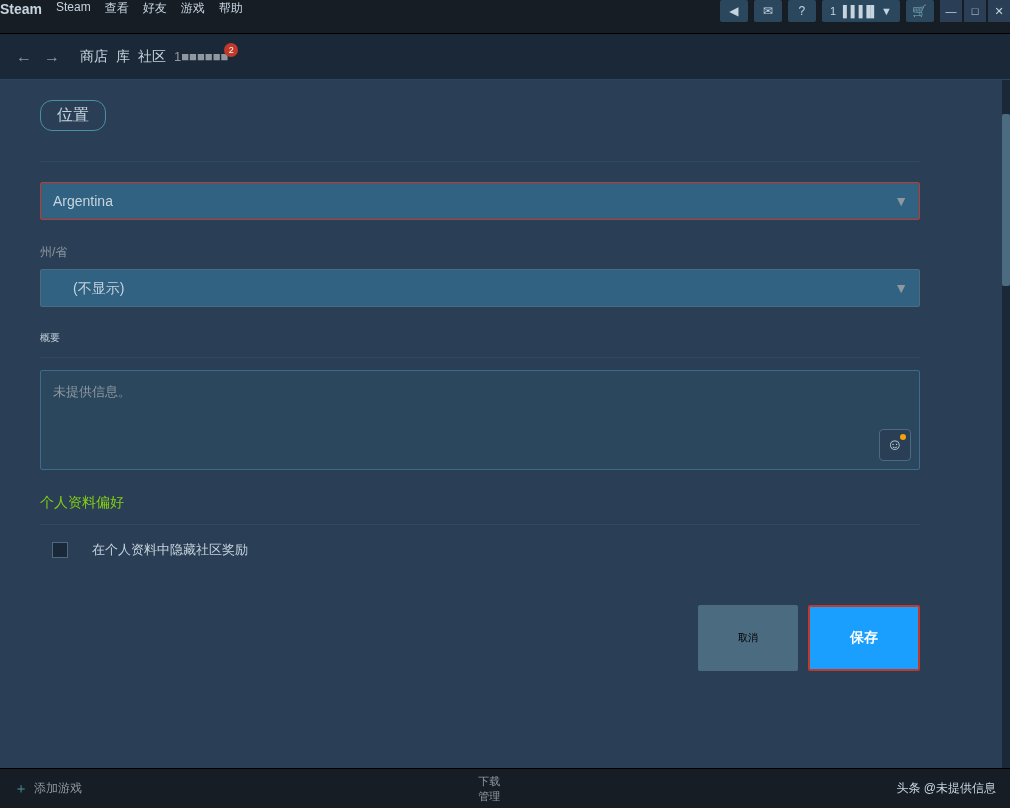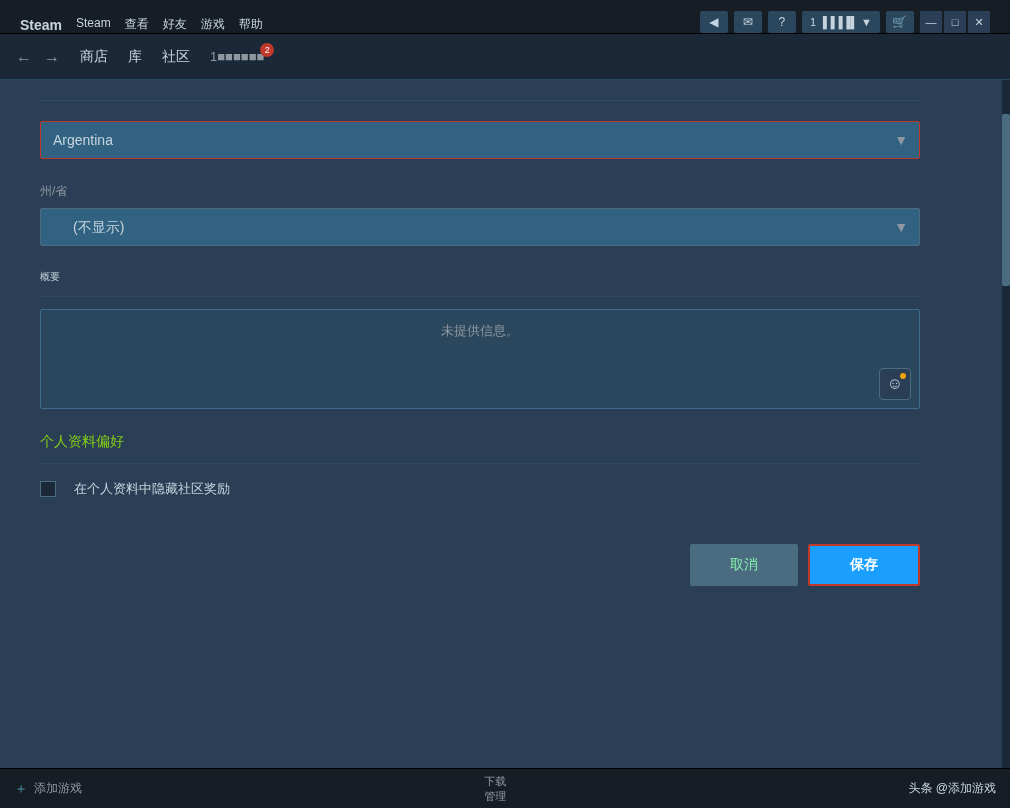--- a/index.html
+++ b/index.html
@@ -11,22 +11,22 @@
       height: 808px;
       overflow: hidden;
       position: relative;
     }
 
     
     .title-bar {
       background: #171d25;
       height: 34px;
       display: flex;
-      align-items: flex-end;
-      padding: 0 20px;
+      align-items: flex-start;
+      padding: 0 0;
       justify-content: space-between;
       border-bottom: 1px solid #000;
     }
     .title-bar-left {
       display: flex;
       align-items: center;
       gap: 14px;
     }
     .steam-logo {
       color: #c6d4df;
@@ -103,21 +103,21 @@
       gap: 4px;
     }
     .nav-arrow {
       color: #8f98a0;
       font-size: 16px;
       cursor: pointer;
       padding: 2px 4px;
     }
     .nav-links {
       display: flex;
-      gap: 20px;
+      gap: 8px;
       align-items: center;
     }
     .nav-link {
       color: #c6d4df;
       font-size: 14px;
       cursor: pointer;
       text-decoration: none;
     }
     .nav-username {
       color: #8f98a0;
@@ -244,21 +244,20 @@
       background: #2a475e;
       border: 1px solid #3d6b8a;
       border-radius: 2px;
       padding: 12px;
       min-height: 100px;
     }
     .summary-text {
       color: #8f98a0;
       font-size: 13px;
       display: block;
-      text-align: center;
     }
     .emoji-btn {
       position: absolute;
       bottom: 8px;
       right: 8px;
       width: 32px;
       height: 32px;
       background: #2a3f55;
       border: 1px solid #4a6b80;
       border-radius: 4px;
@@ -289,21 +288,22 @@
       margin-bottom: 12px;
     }
     .prefs-divider {
       border: none;
       border-top: 1px solid #2e4a5e;
       margin-bottom: 16px;
     }
     .checkbox-row {
       display: flex;
       align-items: center;
-      gap: 18px;
+      gap: 24px;
+      margin-left: 12px;
     }
     .checkbox-field {
       width: 16px;
       height: 16px;
       background: #1b2838;
       border: 1px solid #4a6b80;
       cursor: pointer;
       flex-shrink: 0;
     }
     .checkbox-label {
@@ -314,32 +314,32 @@
     
     .action-bar {
       display: flex;
       justify-content: flex-end;
       gap: 10px;
       padding: 16px 0 10px 0;
     }
     .btn-cancel {
       background: #4a6b80;
       border: none;
-      color: #86efac;
+      color: #000000;
       padding: 10px 40px;
-      font-size: 14px;
+      font-size: 10px;
       cursor: pointer;
       border-radius: 2px;
       font-family: inherit;
     }
     .btn-save {
       background: #1a9fff;
       border: 2px solid #c0392b;
       color: #fff;
-      padding: 10px 40px;
+      padding: 22px 40px;
       font-size: 14px;
       cursor: pointer;
       border-radius: 2px;
       font-family: inherit;
       font-weight: bold;
     }
 
     
     .bottom-bar {
       background: #171d25;
@@ -429,20 +429,23 @@
     <a class="nav-link">库</a>
     <a class="nav-link">社区</a>
     <span class="nav-username">1■■■■■■</span>
   </div>
 </div>
 
 <div class="main-content">
   <div class="content-area">
     <div class="form-container">
 
+      <div style="margin-bottom: 10px;">
+        <span class="section-title">位置</span>
+      </div>
       <hr class="section-divider">
 
       <div class="field-group">
         <div class="select-wrapper">
           <select class="select-field">
             <option>Argentina</option>
           </select>
           <span class="select-arrow">▼</span>
         </div>
       </div>
@@ -493,14 +496,14 @@
 
 <div class="bottom-bar">
   <div class="add-game-btn">
     <span class="add-icon">＋</span>
     <span>添加游戏</span>
   </div>
   <div class="download-section">
     <span>下载</span>
     <span>管理</span>
   </div>
-  <div class="watermark">头条 @添加游戏</div>
+  <div class="watermark">头条 @未提供信息</div>
 </div>
 
 </body></html>

